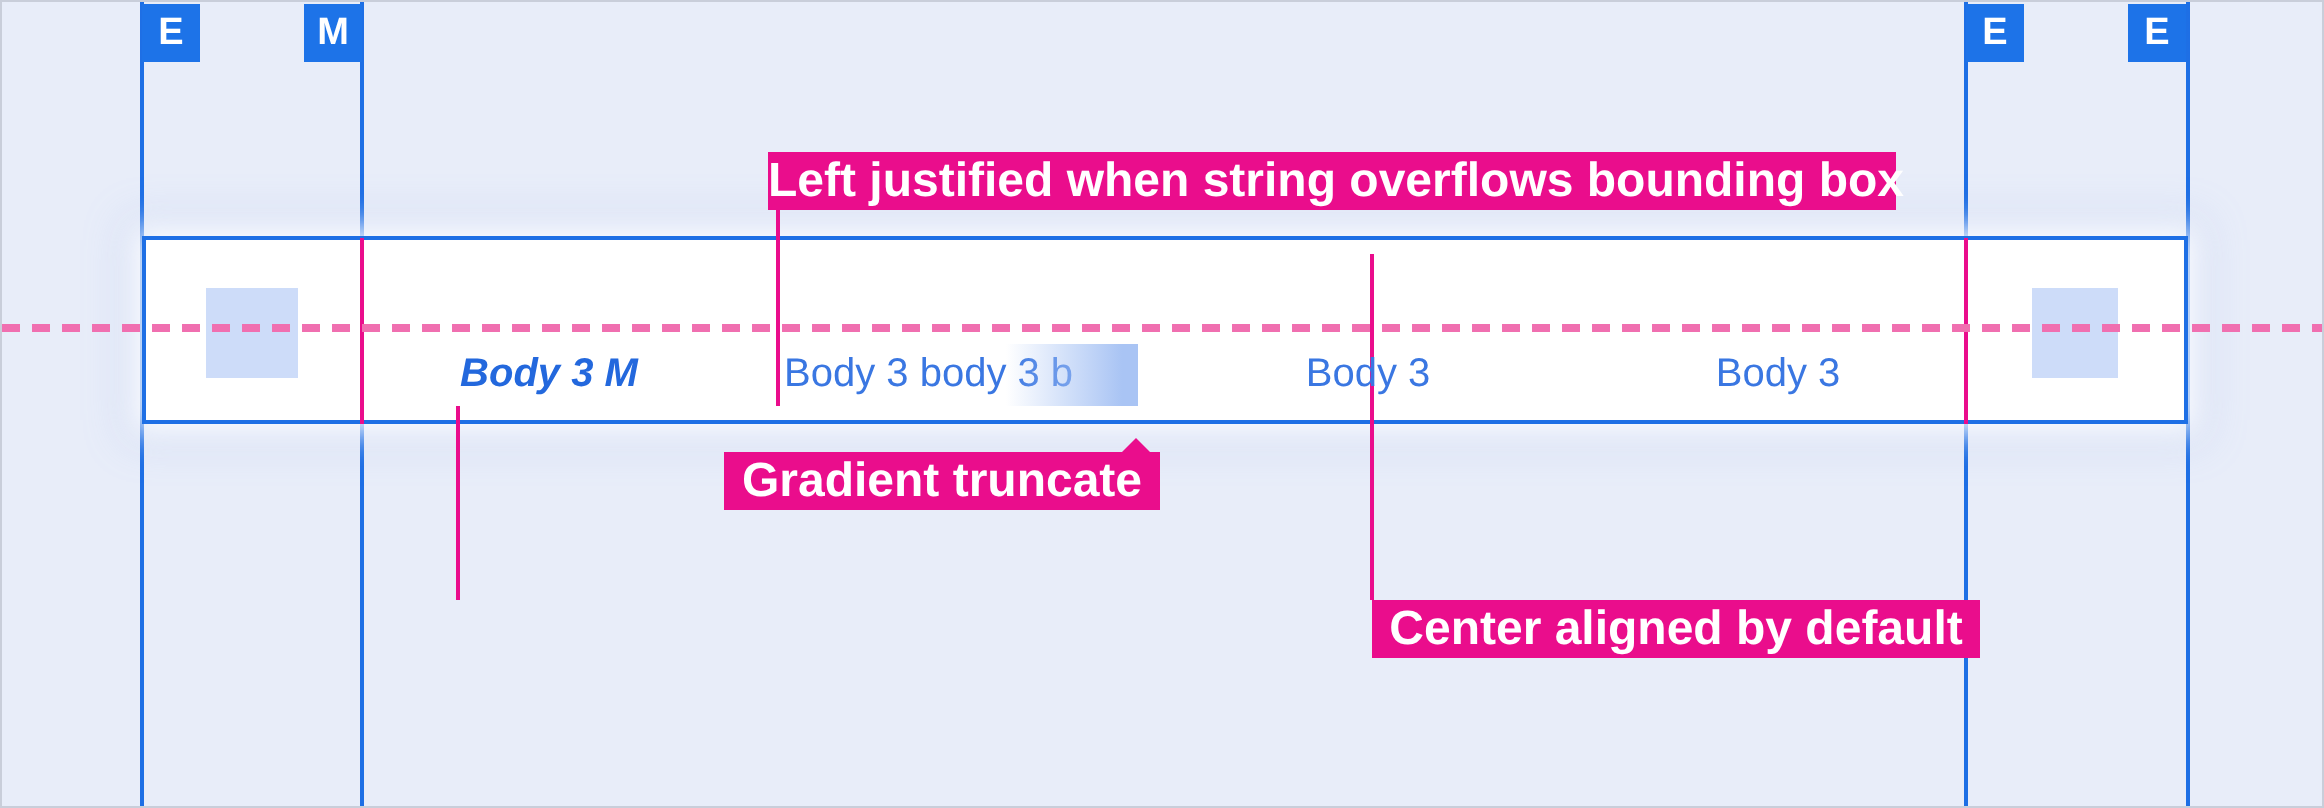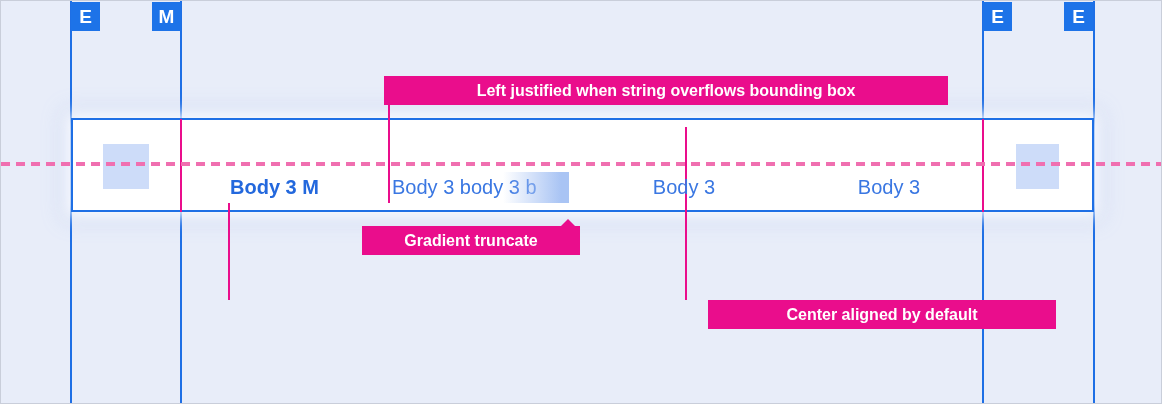--- a/index.html
+++ b/index.html
@@ -19,31 +19,31 @@
        box-shadow:0 0 14px 4px rgba(255,255,255,0.95),0 0 20px 8px rgba(150,175,235,0.28);}
   
   .spacer{position:absolute;top:143px;height:45px;background:#CDDCF9;z-index:2;}
   
   .tab{position:absolute;top:126px;height:76px;}
   .tab-box{position:absolute;left:0;top:0;width:100%;height:45px;background:#CFDEF8;}
   .tab-icon{position:absolute;top:1px;left:calc(50% - 18.5px);width:37px;height:36px;background:#5B91ED;}
   .tab-band{position:absolute;left:0;top:45px;width:100%;height:31px;background:#A9C4F4;overflow:hidden;}
   .tab-label{display:block;position:relative;z-index:50;font-size:20px;line-height:31px;
              text-align:center;color:#3A77E2;white-space:nowrap;}
-  .tab--active .tab-label{font-weight:bold;color:#2368DD;}
+  .tab--active .tab-label{font-weight:bold;color:#2368DD;font-style:italic;}
   .tab-label--left{text-align:left;padding-left:3px;}
   .fade-overlay{position:absolute;right:0;top:45px;width:66px;height:31px;z-index:55;
                 background:linear-gradient(90deg,rgba(169,196,244,0) 0%,#A9C4F4 88%);}
   
   .dash-line{position:absolute;left:0;top:161px;width:1162px;height:4px;z-index:60;
              background:repeating-linear-gradient(90deg,#F06FB0 0 9px,transparent 9px 15px);}
   
   .mline{position:absolute;width:2px;background:#EA0D8C;z-index:40;}
   .note{position:absolute;height:29px;line-height:29px;background:#EA0D8C;color:#fff;
-        font-size:16px;font-weight:bold;text-align:center;z-index:70;white-space:nowrap;}
+        font-size:24px;font-weight:bold;text-align:center;z-index:70;white-space:nowrap;}
   .note-caret{position:absolute;top:-7px;width:0;height:0;
               border-left:7px solid transparent;border-right:7px solid transparent;
               border-bottom:7px solid #EA0D8C;}
 </style>
 </head>
 <body>
 
 <div id="stage">
 
   <div class="vline" style="left:69px"></div>
@@ -101,15 +101,15 @@
   <div class="mline" style="left:227px;top:202px;height:97px"></div>
   <div class="mline" style="left:684px;top:126px;height:173px"></div>
 
   <div class="dash-line"></div>
 
   <div class="note" style="left:383px;top:75px;width:564px">Left justified when string overflows bounding box</div>
   <div class="note" style="left:361px;top:225px;width:218px">
     <span class="note-caret" style="left:199px"></span>
     <span>Gradient truncate</span>
   </div>
-  <div class="note" style="left:707px;top:299px;width:348px">Center aligned by default</div>
+  <div class="note" style="left:685px;top:299px;width:304px">Center aligned by default</div>
 
 </div>
 
 </body></html>

